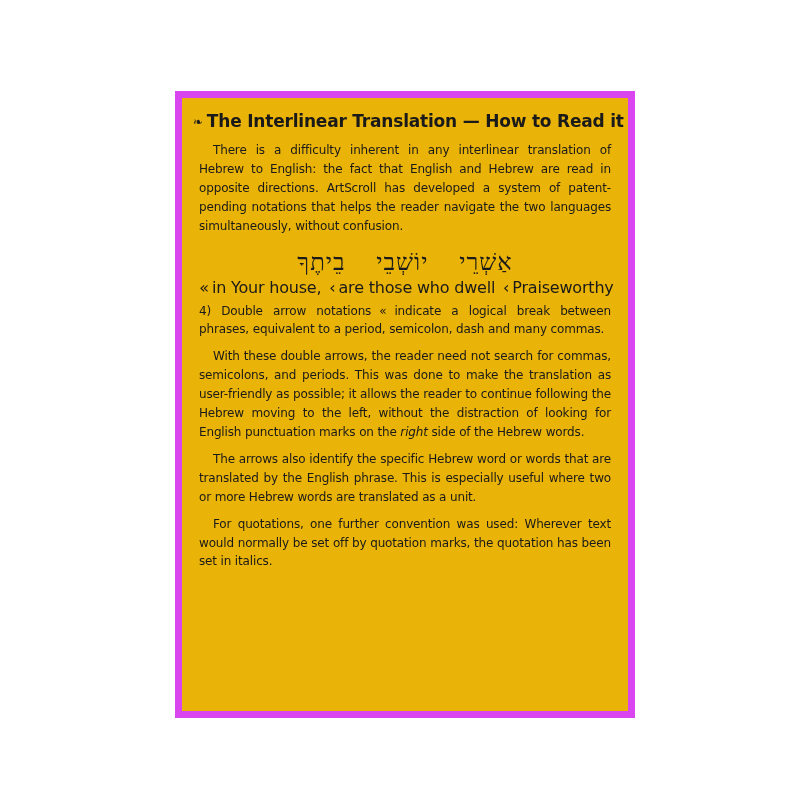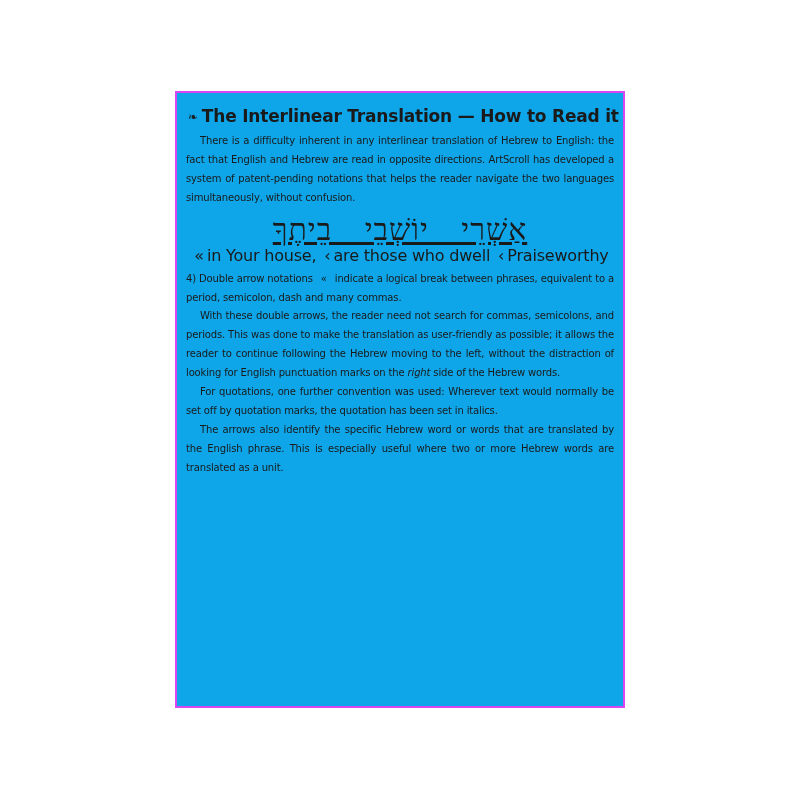--- a/index.html
+++ b/index.html
@@ -14,23 +14,23 @@
     overflow: hidden;
     font-family: "DejaVu Sans", "Liberation Sans", sans-serif;
     color: #1a1a1a;
   }
   .frame {
     position: absolute;
     left: 175px;
     top: 91px;
     width: 446px;
     height: 613px;
-    border: 2px solid #d946ef;
+    border: 7px solid #d946ef;
     box-sizing: content-box;
-    background: #0ea5e9;
+    background: #eab308;
   }
   .inner {
     position: absolute;
     left: 9px;
     right: 9px;
     top: 8px;
   }
   .title {
     font-size: 17px;
     font-weight: bold;
@@ -40,46 +40,45 @@
     letter-spacing: -0.2px;
   }
   .title .fleuron {
     display: inline-block;
     font-size: 12px;
     font-weight: bold;
     margin-right: 4px;
     vertical-align: 1px;
   }
   p {
-    margin: 0;
-    font-size: 10px;
+    margin: 8px;
+    font-size: 12px;
     line-height: 18.9px;
     text-align: justify;
     letter-spacing: -0.15px;
   }
   p.indent { text-indent: 14px; }
   p.gap { margin-top: 6px; }
   .arrow {
     display: inline-block;
     padding: 0 8px;
     font-weight: normal;
   }
   .arrow-bold { font-weight: bold; padding: 0 6px; }
   .example {
     text-align: center;
     margin: 4px 0 6px 0;
   }
   .hebrew {
     font-family: "DejaVu Serif", "Liberation Serif", serif;
-    font-size: 30px;
+    font-size: 24px;
     line-height: 36px;
     direction: rtl;
     word-spacing: 22px;
     letter-spacing: 1px;
-    text-decoration: underline;
   }
   .gloss {
     font-size: 16px;
     line-height: 16px;
     white-space: nowrap;
     letter-spacing: -0.2px;
   }
   .gloss .g-arrow { padding: 0 3px; }
   em { }
 </style>
@@ -100,18 +99,18 @@
     <div class="example">
       <div class="hebrew" lang="he" dir="rtl">אַשְׁרֵי יוֹשְׁבֵי בֵיתֶךָ</div>
       <div class="gloss"><span class="g-arrow">«</span><span>in Your house,</span> <span class="g-arrow">‹</span><span>are those who dwell</span> <span class="g-arrow">‹</span><span>Praiseworthy</span></div>
     </div>
 
     <p class="gap"><span>4) Double arrow notations</span><span class="arrow">«</span><span>indicate a logical break between phrases, equivalent to a period, semicolon, dash and many commas.</span></p>
 
 
     <p class="indent"><span>With these double arrows, the reader need not search for commas, semicolons, and periods. This was done to make the translation as user-friendly as possible; it allows the reader to continue following the Hebrew moving to the left, without the distraction of looking for English punctuation marks on the</span> <em>right</em> <span>side of the Hebrew words.</span></p>
 
+    <p class="indent">The arrows also identify the specific Hebrew word or words that are translated by the English phrase. This is especially useful where two or more Hebrew words are translated as a unit.</p>
+
     <p class="indent">For quotations, one further convention was used: Wherever text would normally be set off by quotation marks, the quotation has been set in italics.</p>
-
-    <p class="indent">The arrows also identify the specific Hebrew word or words that are translated by the English phrase. This is especially useful where two or more Hebrew words are translated as a unit.</p>
 
   </div>
 </div>
 
 </body></html>

